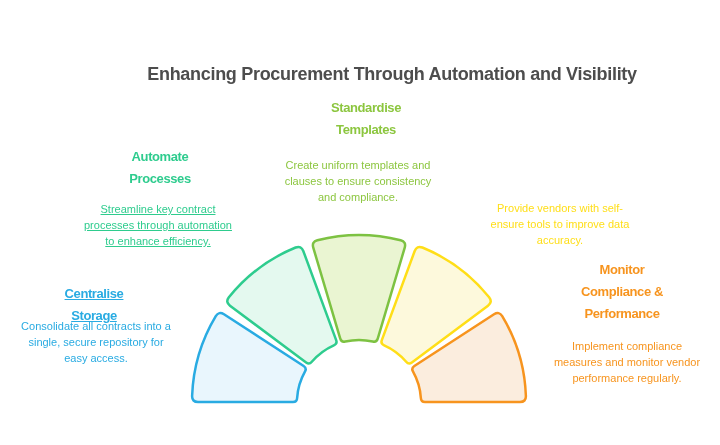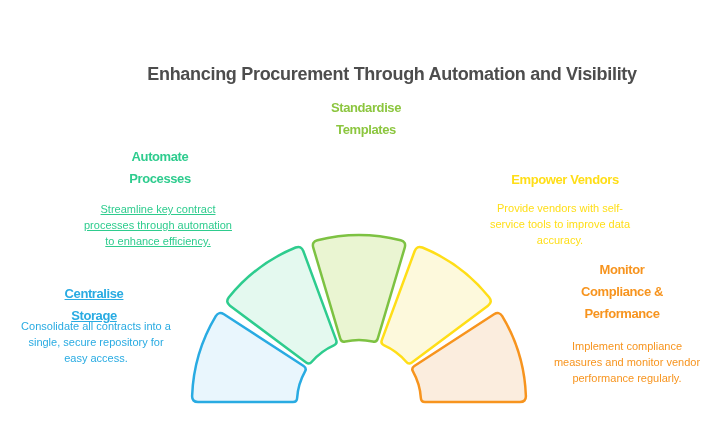--- a/index.html
+++ b/index.html
@@ -55,24 +55,26 @@
 easy access.</p>
 
   <h2 class="seg-heading h-1" style="color: rgb(46, 204, 142);">Automate
 Processes</h2>
   <p class="seg-desc d-1" style="color: rgb(46, 204, 142); text-decoration: underline;">Streamline key contract
 processes through automation
 to enhance efficiency.</p>
 
   <h2 class="seg-heading h-2" style="color: rgb(140, 198, 63);">Standardise
 Templates</h2>
+  <p class="seg-desc d-2" style="color: rgb(140, 198, 63);">Create uniform templates and
+clauses to ensure consistency
+and compliance.</p>
 
-  <h2 class="seg-heading h-3" style="color: rgb(255, 222, 23);">Empower Vendors</h2>
   <p class="seg-desc d-3" style="color: rgb(255, 222, 23);">Provide vendors with self-
-service tools to improve data
+ensure tools to improve data
 accuracy.</p>
 
   <h2 class="seg-heading h-4" style="color: rgb(247, 148, 30);">Monitor
 Compliance &amp;
 Performance</h2>
   <p class="seg-desc d-4" style="color: rgb(247, 148, 30);">Implement compliance
 measures and monitor vendor
 performance regularly.</p>
 
 </div>

